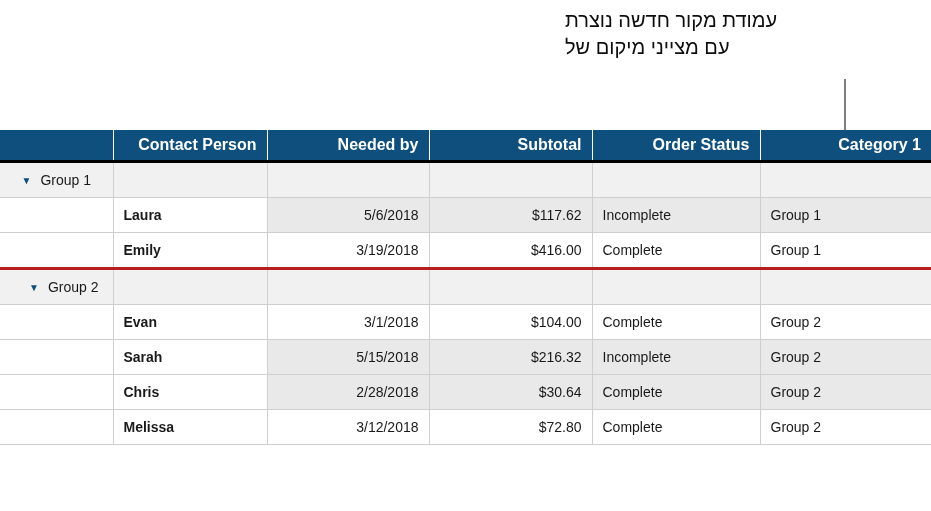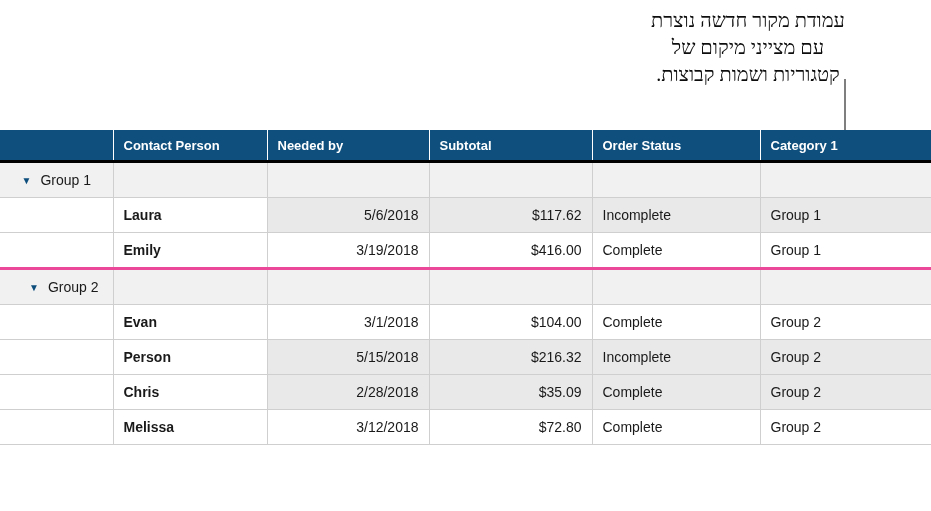--- a/index.html
+++ b/index.html
@@ -10,26 +10,25 @@
     background: #ffffff;
     font-family: "Liberation Sans", sans-serif;
     overflow: hidden;
   }
   
   .callout {
     position: absolute;
     top: 7px;
     left: 565px;
     width: 366px;
-    text-align: center;
+    text-align: left;
     direction: rtl;
     font-size: 20px;
     line-height: 27px;
     color: #0d0d0d;
-    font-family: Liberation Serif, serif;
   }
   .connector {
     position: absolute;
     left: 844px;
     top: 79px;
     width: 2px;
     height: 51px;
     background: #7f7f7f;
   }
   
@@ -38,65 +37,64 @@
     top: 130px;
     left: 0;
     width: 931px;
     border-collapse: collapse;
     table-layout: fixed;
   }
   table.data-table th {
     height: 30px;
     background: #0f4f7d;
     color: #ffffff;
-    font-size: 13px;
+    font-size: 16px;
     font-weight: 700;
-    text-align: left;
+    text-align: right;
     padding: 0 10px;
     border-right: 1px solid rgba(255,255,255,0.30);
     border-bottom: 3px solid #000000;
     overflow: hidden;
     white-space: nowrap;
   }
   table.data-table th:last-child { border-right: none; }
   table.data-table td {
     height: 34px;
     font-size: 14px;
     color: #1a1a1a;
     background: #ffffff;
     padding: 0 10px;
     border-right: 1px solid #cfcfcf;
     border-bottom: 1px solid #cfcfcf;
     overflow: hidden;
     white-space: nowrap;
   }
   table.data-table td:last-child { border-right: none; }
   tr.group-row td { background: #f1f1f1; }
-  tr.section-start td { border-top: 3px solid #ec4899; padding-left: 25px; }
+  tr.section-start td { border-top: 3px solid #b91c1c; padding-left: 25px; }
   td.banded { background: #e9e9e9 !important; }
   td.num { text-align: right; }
   td.name-cell { color: #0c4d7c; font-weight: 700; }
   td.group-cell { color: #0c4d7c; font-weight: 400; padding-left: 28px; text-align: center; }
   .tri {
     display: inline-block;
     font-size: 10px;
     color: #0c4d7c;
     margin-right: 9px;
     transform: translateY(-1px);
   }
 </style>
 </head>
 <body>
 
 <div class="stage">
 
   <div class="callout">
     <div>עמודת מקור חדשה נוצרת</div>
     <div>עם מצייני מיקום של</div>
-    <div>קטגוריות ושמות קבוצות.</div>
   </div>
 
   <div class="connector"></div>
 
   <table class="data-table">
     <colgroup id="colgroup">
         <col style="width: 113px;">
         <col style="width: 154px;">
         <col style="width: 162px;">
         <col style="width: 163px;">
@@ -149,31 +147,31 @@
         <tr>
           <td></td>
           <td class="name-cell">Evan</td>
           <td class="num">3/1/2018</td>
           <td class="num">$104.00</td>
           <td>Complete</td>
           <td>Group 2</td>
         </tr>
         <tr>
           <td></td>
-          <td class="name-cell">Person</td>
+          <td class="name-cell">Sarah</td>
           <td class="num banded">5/15/2018</td>
           <td class="num banded">$216.32</td>
           <td class="banded">Incomplete</td>
           <td class="banded">Group 2</td>
         </tr>
         <tr>
           <td></td>
           <td class="name-cell">Chris</td>
           <td class="num banded">2/28/2018</td>
-          <td class="num banded">$35.09</td>
+          <td class="num banded">$30.64</td>
           <td class="banded">Complete</td>
           <td class="banded">Group 2</td>
         </tr>
         <tr>
           <td></td>
           <td class="name-cell">Melissa</td>
           <td class="num">3/12/2018</td>
           <td class="num">$72.80</td>
           <td>Complete</td>
           <td>Group 2</td>

